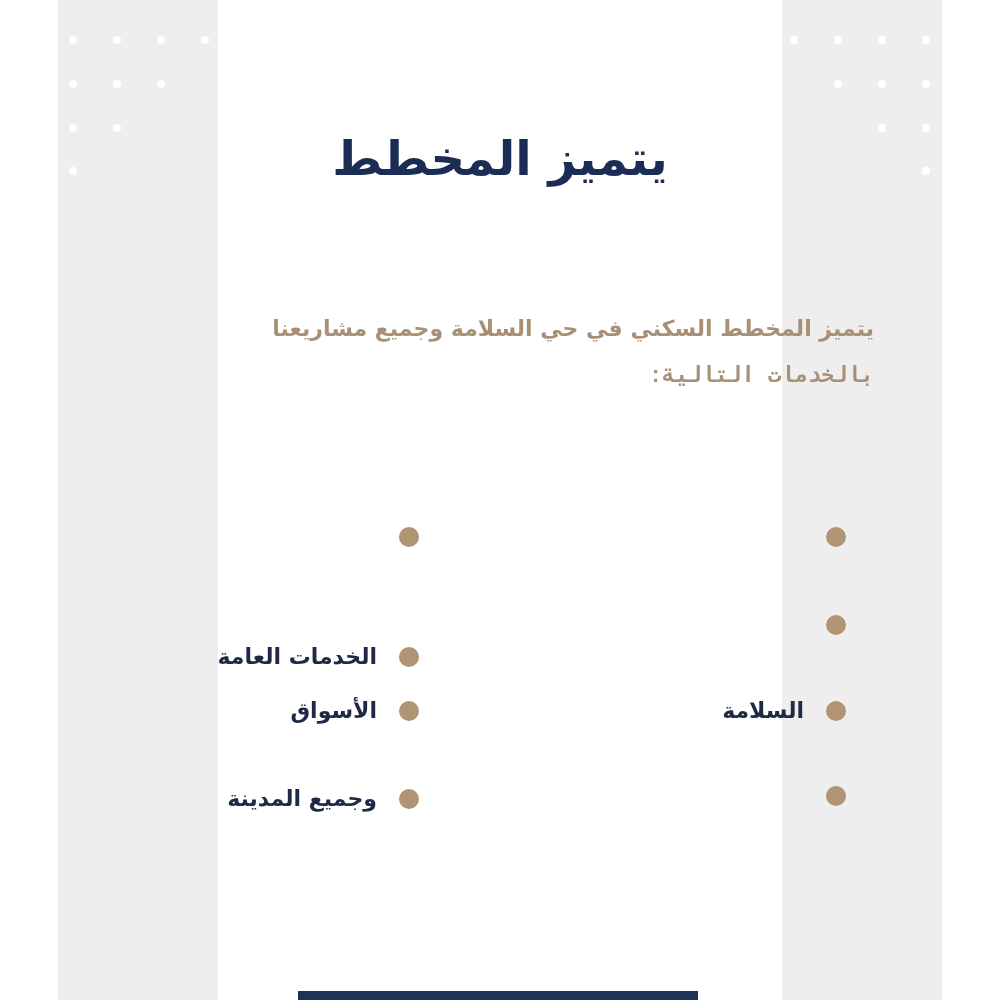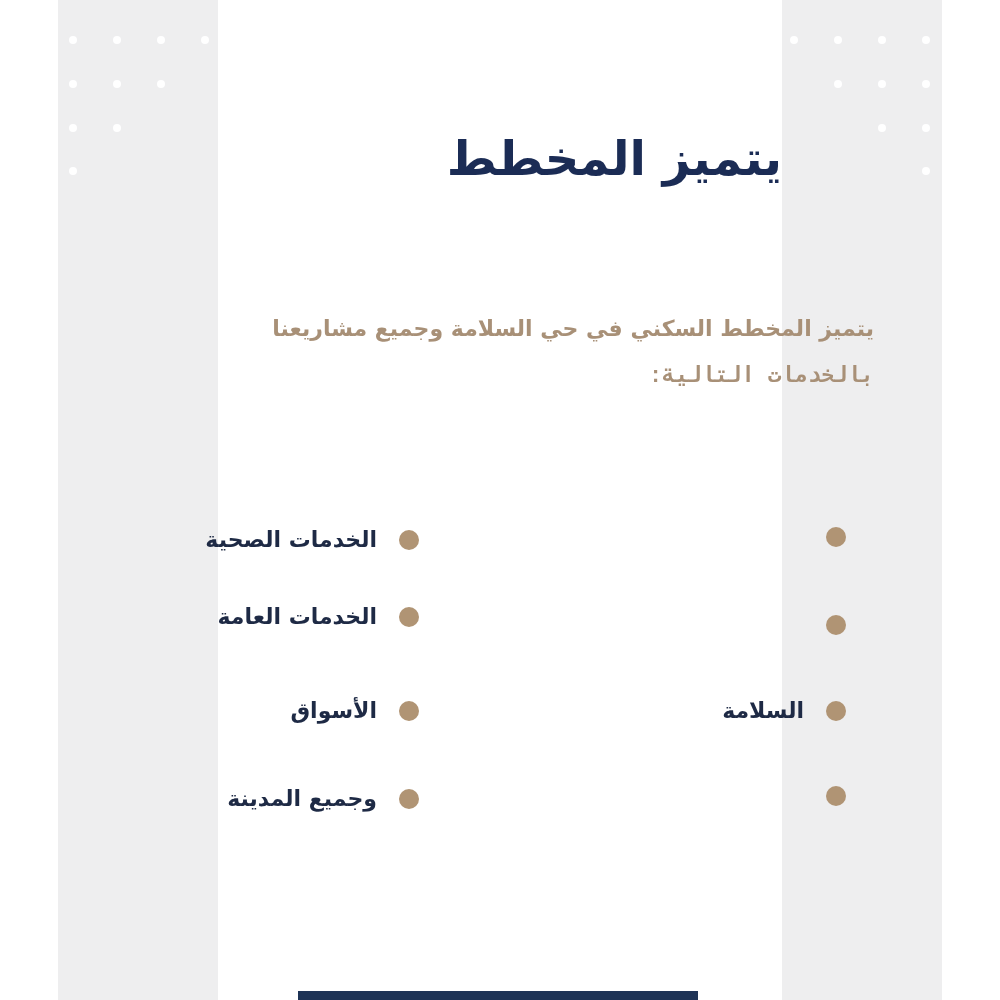--- a/index.html
+++ b/index.html
@@ -3,21 +3,21 @@
 <meta charset="utf-8">
 <style>
   html, body { margin:0; padding:0; }
   body { width:1000px; height:1000px; position:relative; background:#ffffff; overflow:hidden;
          font-family:"DejaVu Sans", sans-serif; }
   .panel { position:absolute; top:0; bottom:0; background:#eeeeef; }
   .panel.left { left:58px; width:160px; }
   .panel.right { left:782px; width:160px; }
   .center { position:absolute; left:218px; width:564px; top:0; bottom:0; background:#ffffff; }
   .dot { position:absolute; width:8px; height:8px; border-radius:50%; background:#ffffff; }
-  .title { position:absolute; top:130px; left:218px; width:564px; text-align:right; direction:rtl;
+  .title { position:absolute; top:130px; left:218px; width:564px; text-align:center; direction:rtl;
            font-size:48px; font-weight:bold; color:#1b2c55; font-family:"DejaVu Sans", sans-serif; }
   .intro { position:absolute; right:126px; width:760px; direction:rtl; text-align:right;
            color:#a89077; font-weight:bold; font-size:22px; }
   .intro.l1 { top:292px;margin-top:24px; }
   .intro.l2 { top:362px;font-family:Liberation Mono, monospace; }
   .item { position:absolute; direction:rtl; display:flex; align-items:center; }
   .bullet { width:20px; height:20px; border-radius:50%; background:#b09474; margin-left:22px; flex:0 0 auto; }
   .label { font-size:22px; font-weight:bold; color:#1e2a45; white-space:nowrap; }
   .bottom-bar { position:absolute; left:298px; top:991px; width:400px; height:9px; background:#1e3356; }
 </style>
@@ -66,23 +66,22 @@
 <div class="item" style="right:154px;top:698px">
   <span class="bullet"></span>
   <span class="label">السلامة</span>
 </div>
 <div class="item" style="right:154px;top:786px">
   <span class="bullet"></span>
 </div>
 
 <div class="item" style="right:581px;top:527px">
   <span class="bullet"></span>
-  <span class="label">الخدمات الصحية</span>
 </div>
-<div class="item" style="right:581px;top:604px">
+<div class="item" style="right:581px;top:644px">
   <span class="bullet"></span>
   <span class="label">الخدمات العامة</span>
 </div>
 <div class="item" style="right:581px;top:698px">
   <span class="bullet"></span>
   <span class="label">الأسواق</span>
 </div>
 <div class="item" style="right:581px;top:786px">
   <span class="bullet"></span>
   <span class="label">وجميع المدينة</span>

